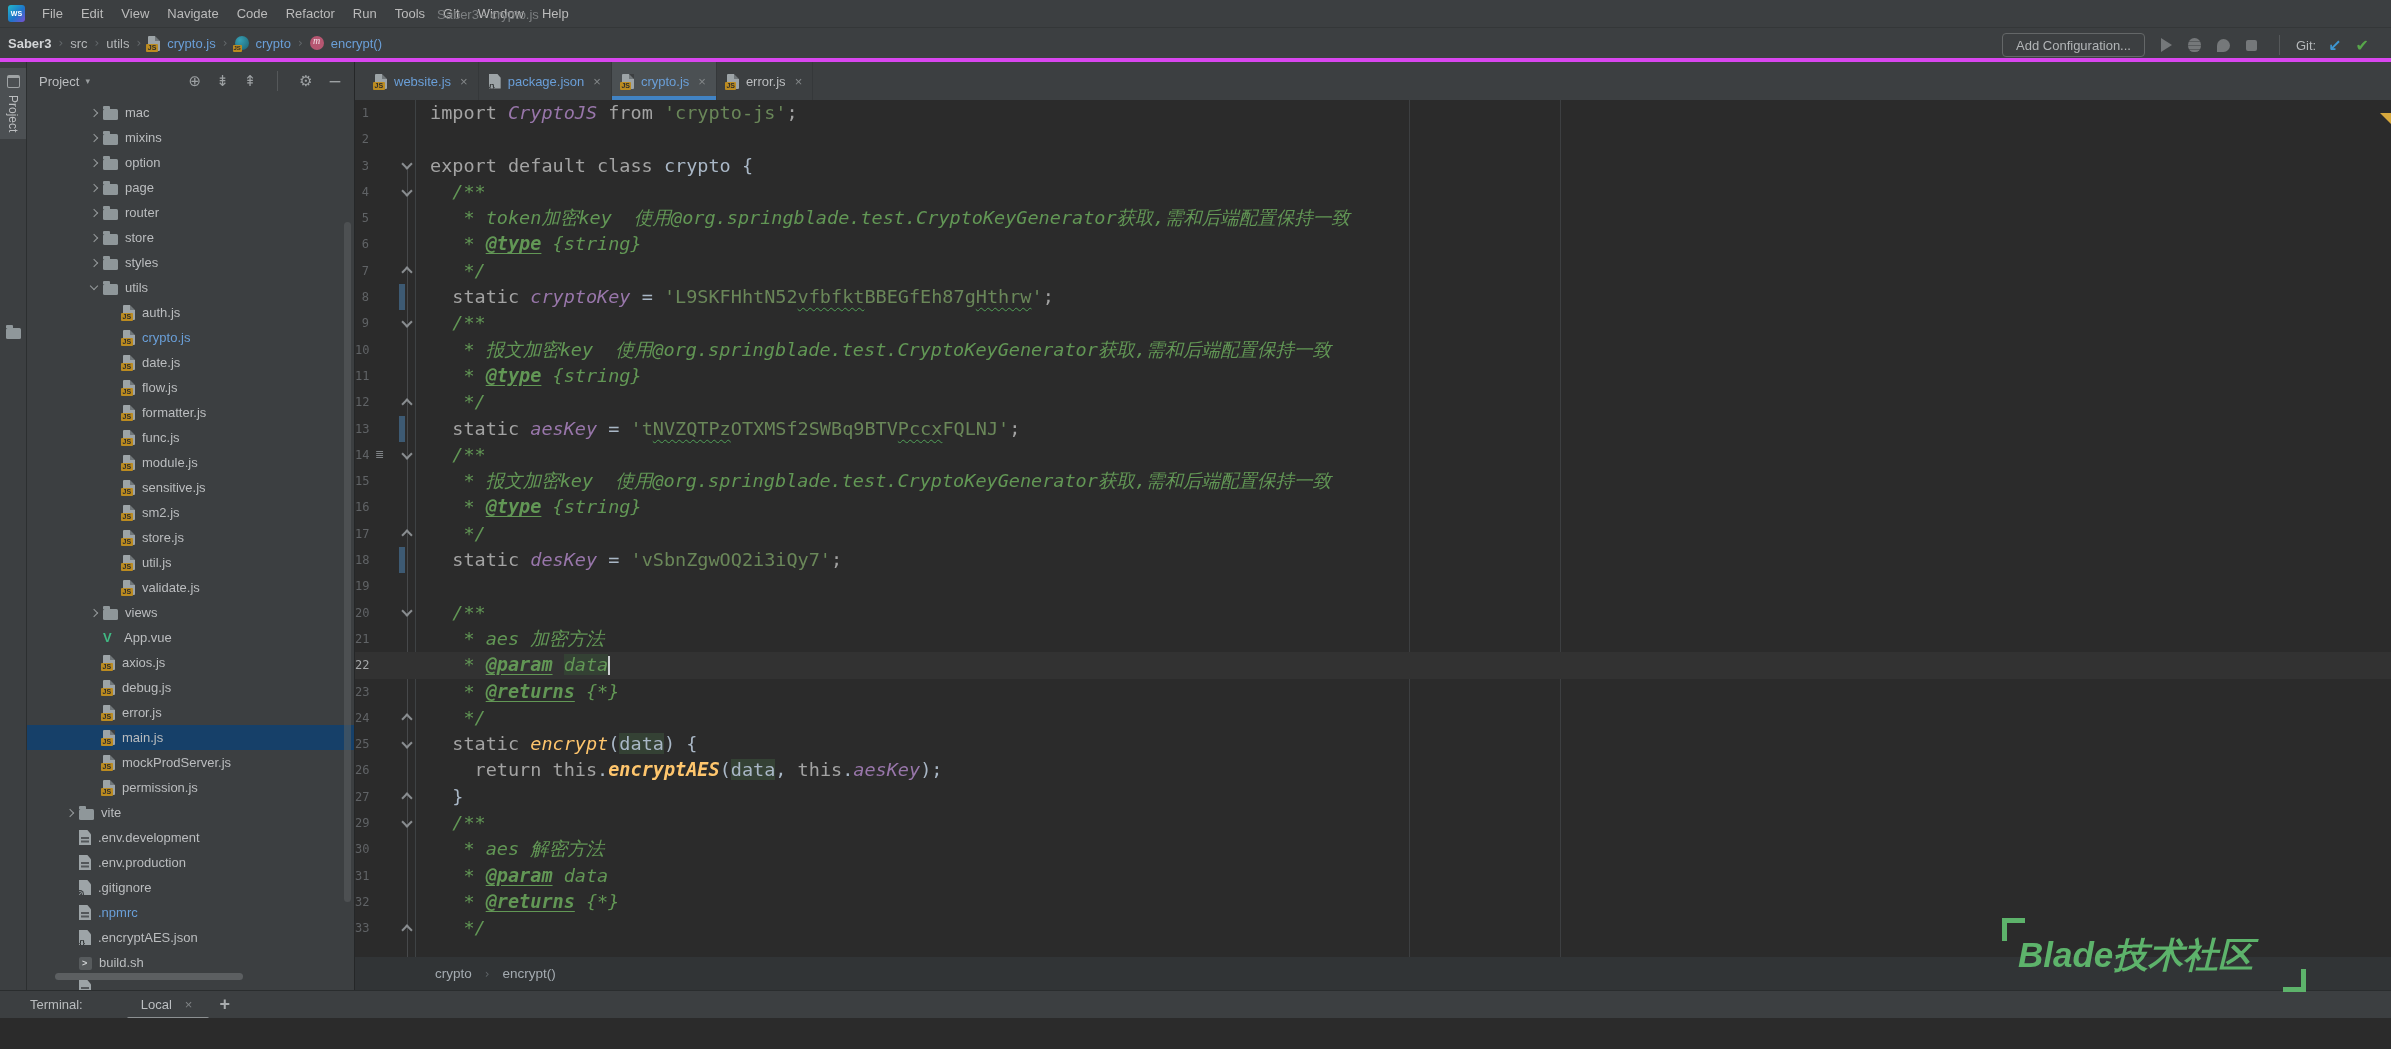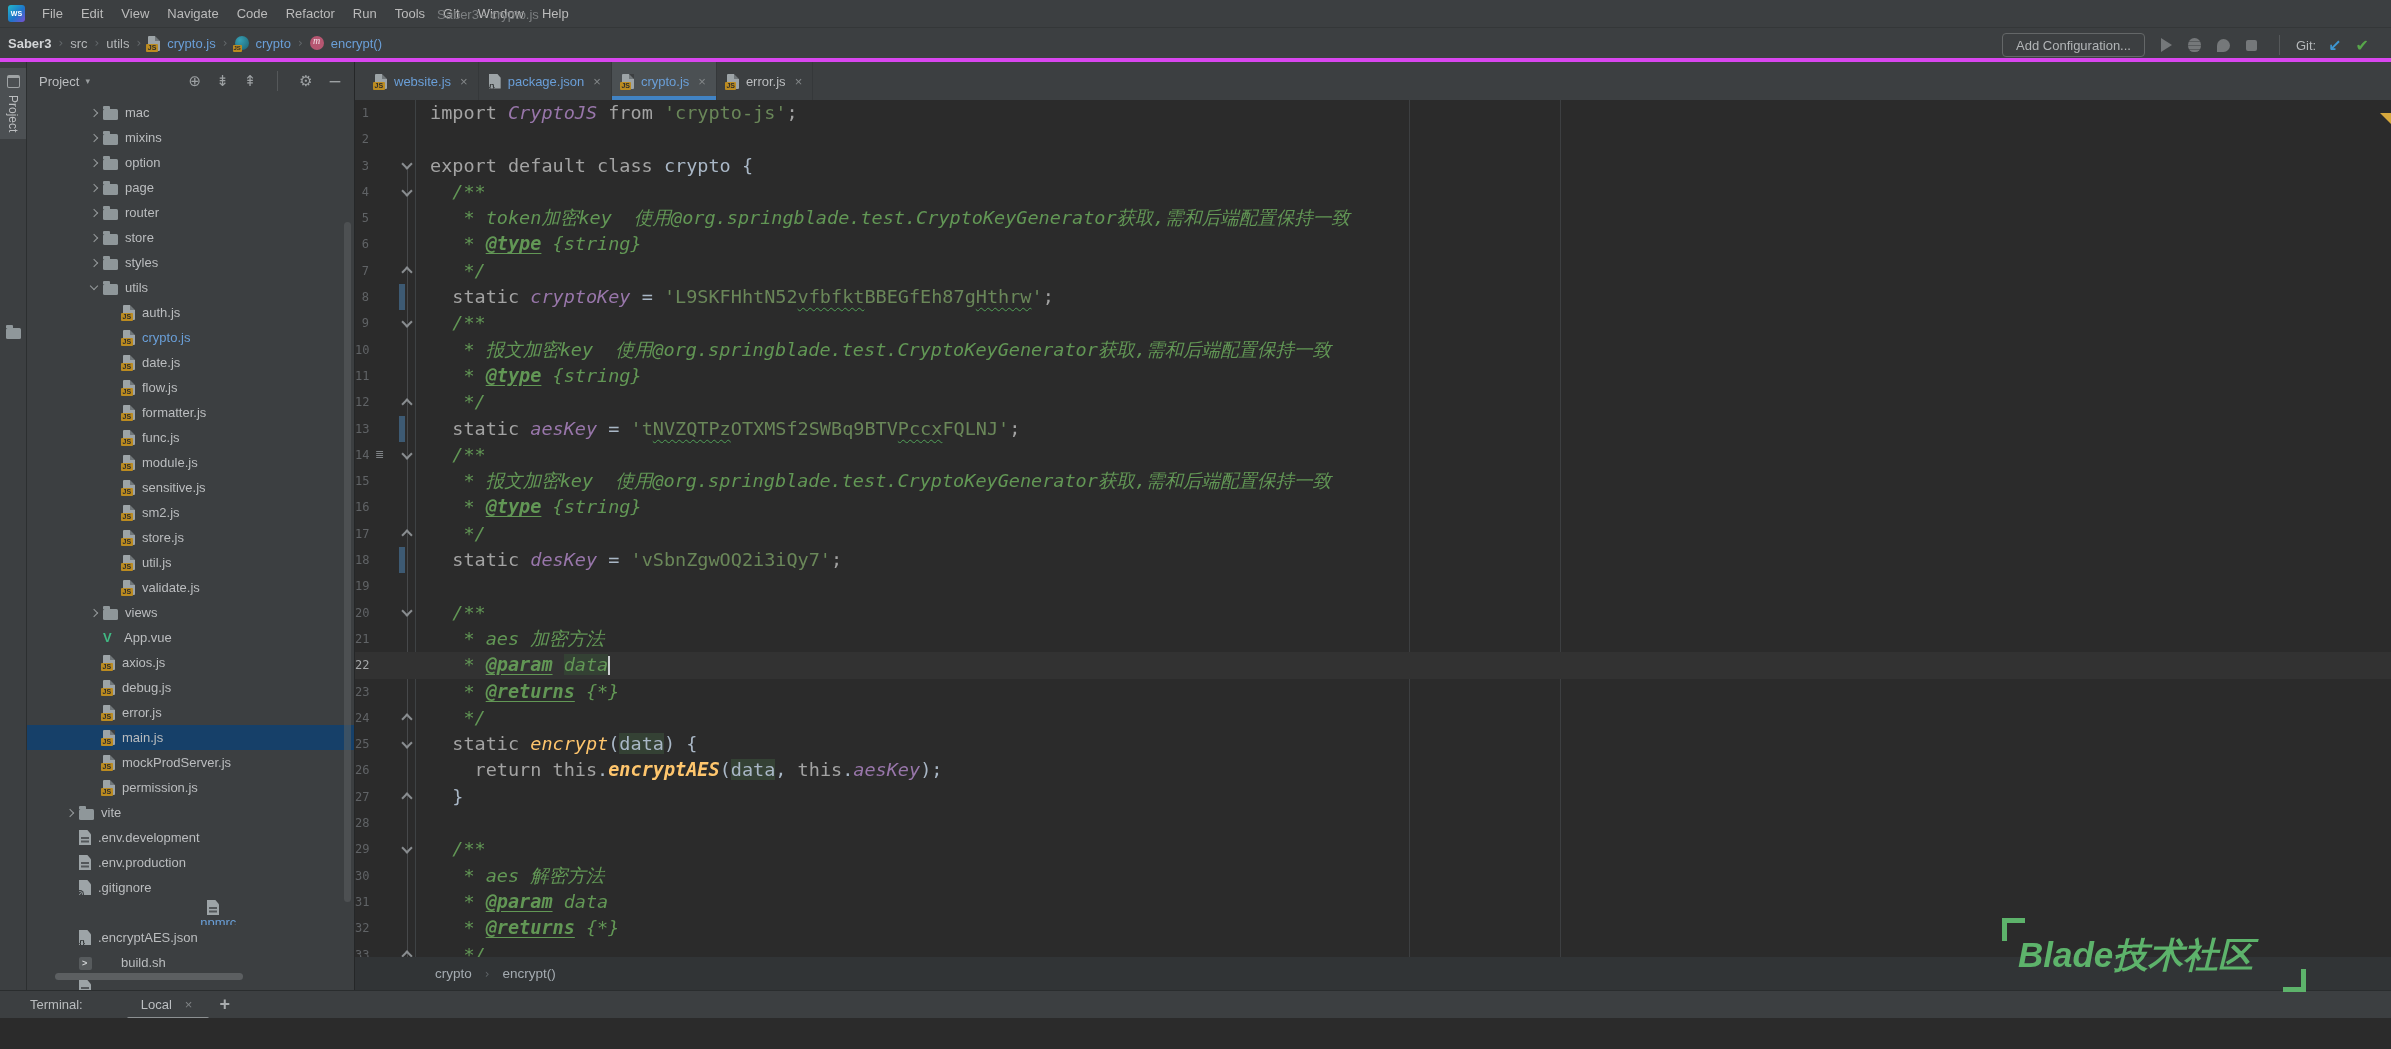--- a/index.html
+++ b/index.html
@@ -356,29 +356,29 @@
           <span class="tlabel">.env.development</span>
         </div>
         <div class="trow" style="padding-left: 52px;">
           <span class="ic ic-file"></span>
           <span class="tlabel">.env.production</span>
         </div>
         <div class="trow" style="padding-left: 52px;">
           <span class="ic ic-ignore"></span>
           <span class="tlabel">.gitignore</span>
         </div>
-        <div class="trow mod" style="padding-left: 52px; flex-direction: column;">
+        <div class="trow mod" style="padding-left: 52px;">
           <span class="ic ic-file"></span>
           <span class="tlabel">.npmrc</span>
         </div>
         <div class="trow" style="padding-left: 52px;">
           <span class="ic ic-json"></span>
           <span class="tlabel">.encryptAES.json</span>
         </div>
-        <div class="trow" style="padding-left: 52px; gap: 22px;">
+        <div class="trow" style="padding-left: 52px;">
           <span class="ic ic-shell"></span>
           <span class="tlabel">build.sh</span>
         </div>
         <div class="trow" style="padding-left: 52px;">
           <span class="ic ic-file"></span>
         </div>
       </div>
     <div class="vscroll"></div>
     <div class="hscroll"></div>
   </div>
@@ -529,24 +529,20 @@
         <div class="cline">
           <span class="lnum">26</span>
           <span class="codetxt"><span class="t">    </span><span class="k">return </span><span class="k">this</span><span class="t">.</span><span class="y b">encryptAES</span><span class="t">(</span><span class="t hl">data</span><span class="t">, </span><span class="k">this</span><span class="t">.</span><span class="f">aesKey</span><span class="t">);</span></span>
         </div>
         <div class="cline">
           <span class="fold c"></span>
           <span class="lnum">27</span>
           <span class="codetxt"><span class="t">  }</span></span>
         </div>
         <div class="cline">
-          <span class="lnum">28</span>
-          <span class="codetxt"></span>
-        </div>
-        <div class="cline">
           <span class="fold o"></span>
           <span class="lnum">29</span>
           <span class="codetxt"><span class="d">  /**</span></span>
         </div>
         <div class="cline">
           <span class="lnum">30</span>
           <span class="codetxt"><span class="d">   * aes 解密方法</span></span>
         </div>
         <div class="cline">
           <span class="lnum">31</span>

